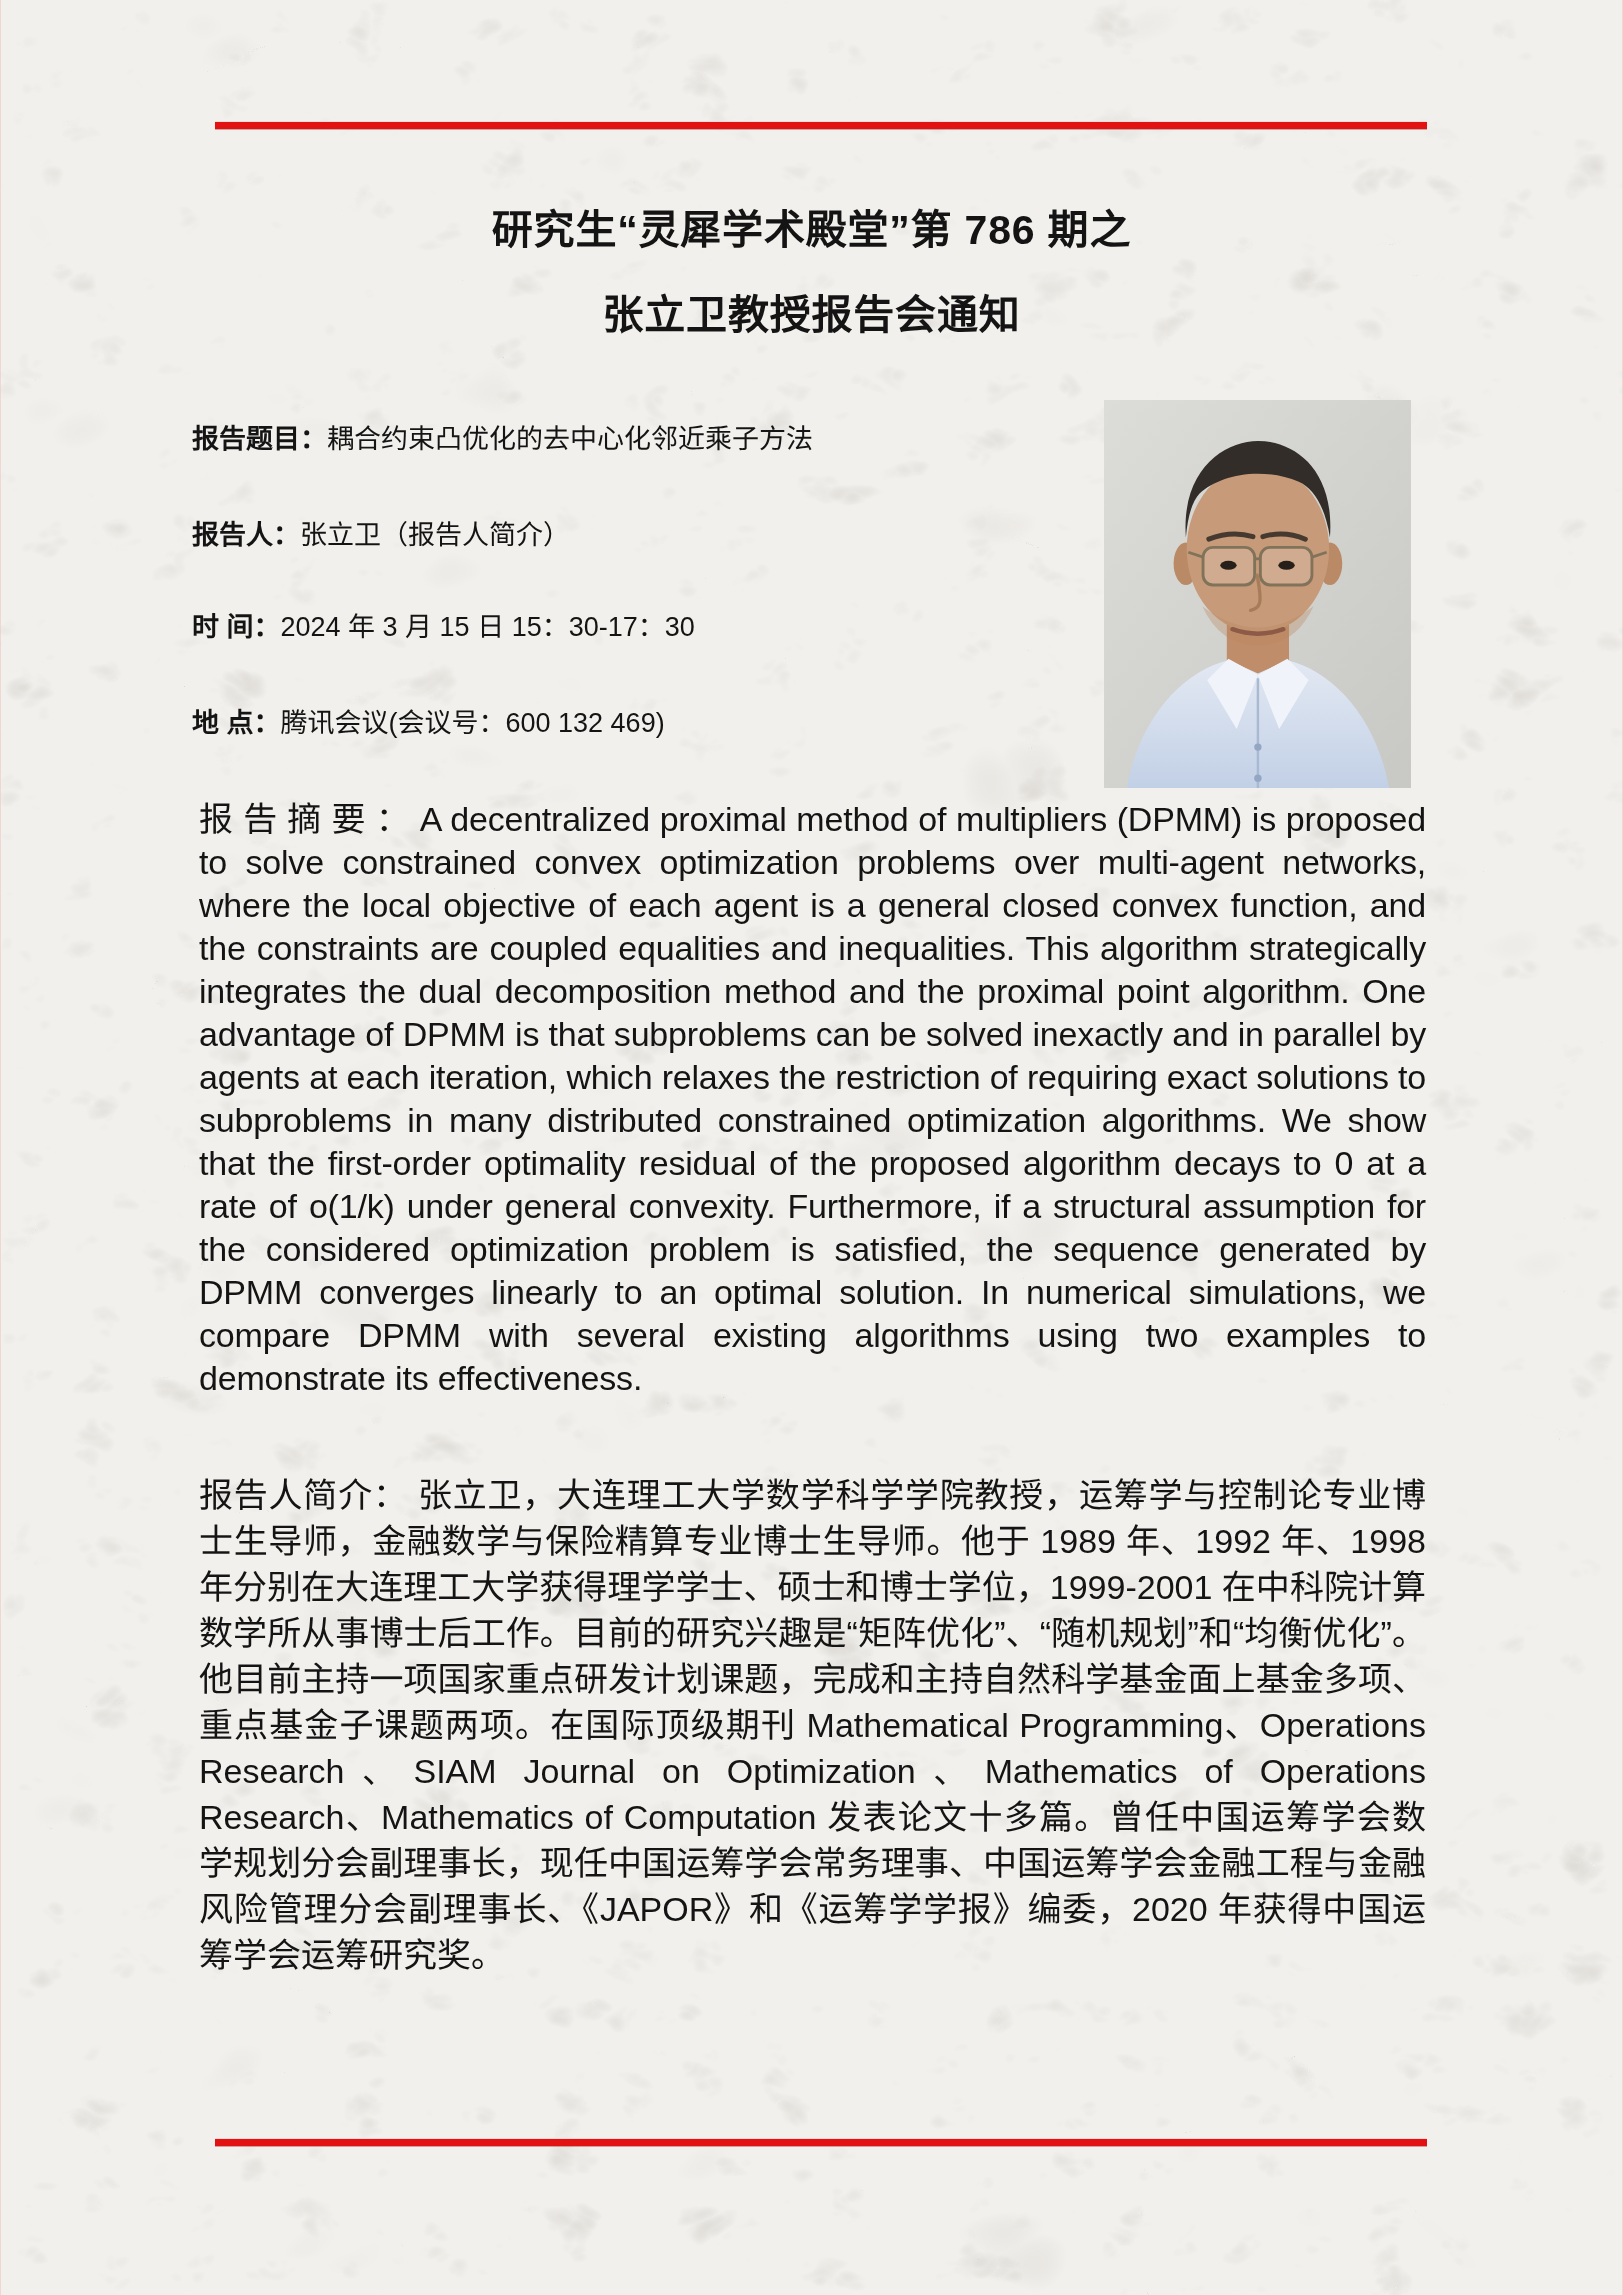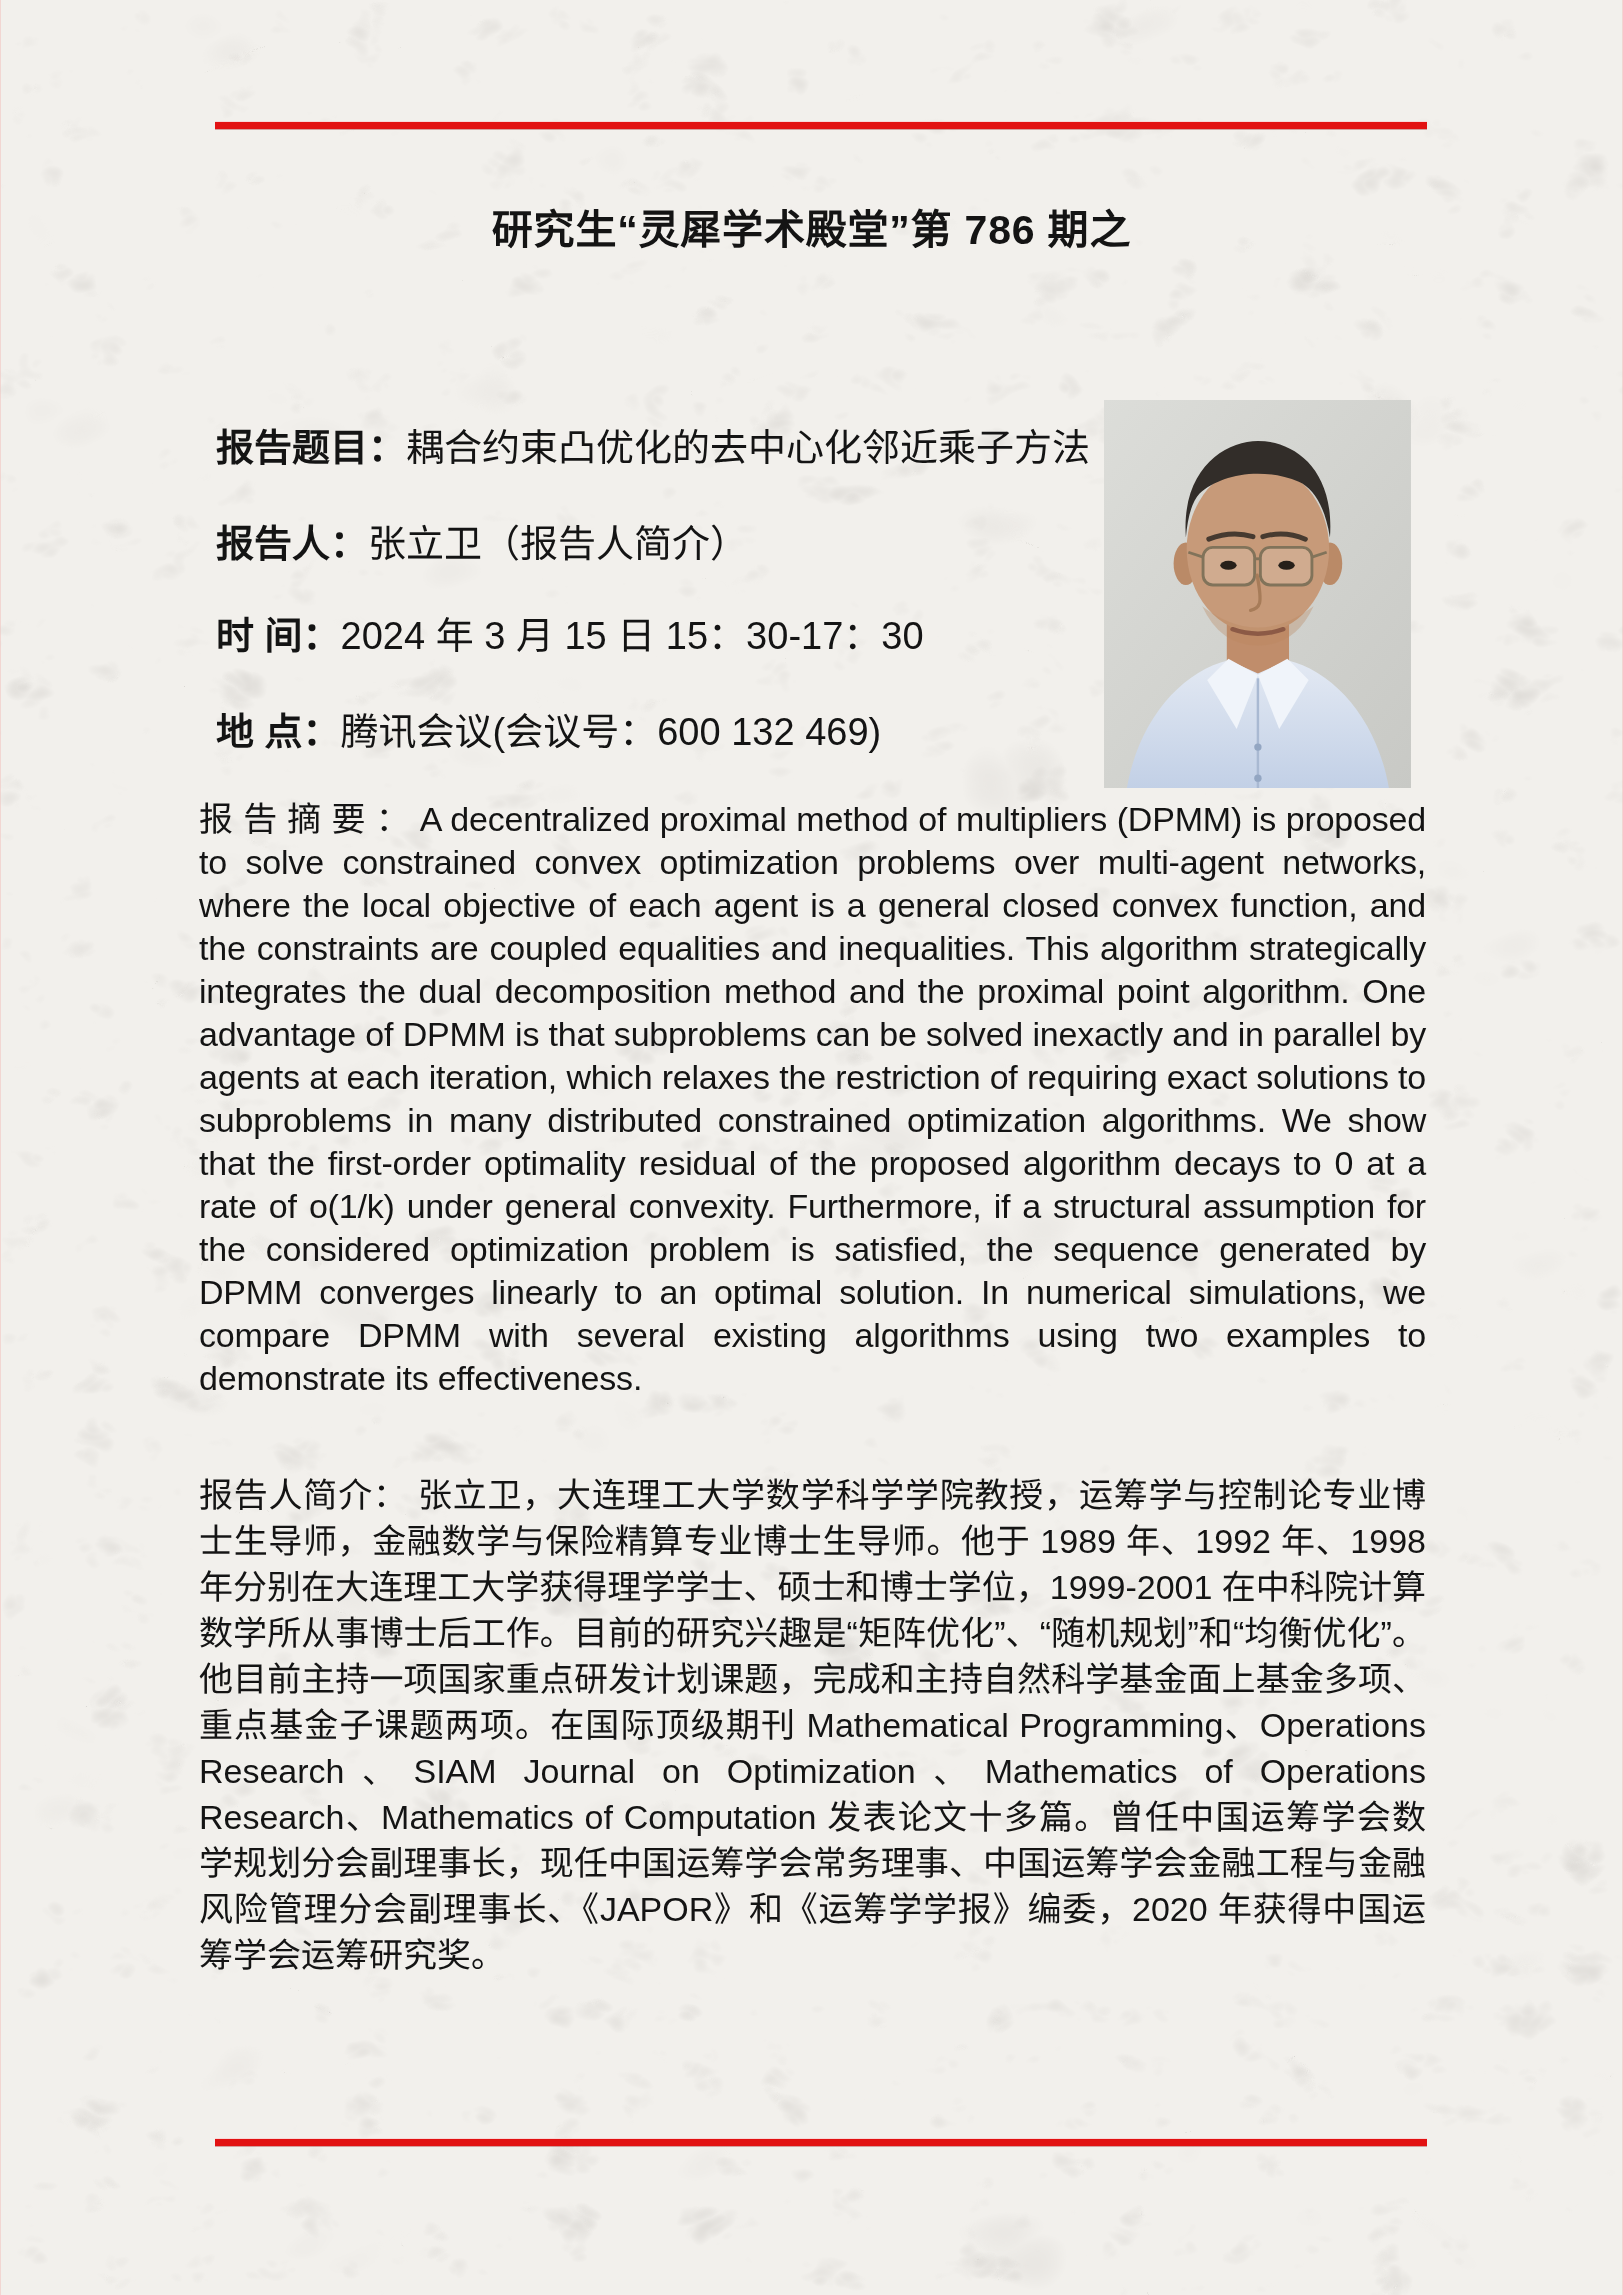--- a/index.html
+++ b/index.html
@@ -35,23 +35,23 @@
     font-size: 41px;
     font-weight: 700;
     letter-spacing: 0.8px;
     white-space: nowrap;
   }
   .title-1 { top: 196px; }
   .title-2 { top: 281px; }
 
   .info-row {
     position: absolute;
-    left: 216px;
+    left: 192px;
     width: 884px;
-    font-size: 38px;
+    font-size: 27px;
     white-space: nowrap;
   }
   .info-row .lbl { font-weight: 700; }
   .row-topic   { top: 417px; }
   .row-speaker { top: 513px; }
   .row-time    { top: 605px; }
   .row-venue   { top: 701px; }
 
   .photo {
     position: absolute;
@@ -107,20 +107,21 @@
       </filter>
     </defs>
     <rect width="100%" height="100%" fill="#f2f0ec"></rect>
     <rect width="100%" height="100%" filter="url(#fiber2)"></rect>
     <rect width="100%" height="100%" filter="url(#fiber)"></rect>
   </svg>
 
   <div class="rule rule-top"></div>
 
   <div class="title title-1">研究生“灵犀学术殿堂”第 786 期之</div>
+  <div class="title title-2">张立卫教授报告会通知</div>
 
   <div class="info-row row-topic">
     <span class="lbl">报告题目：</span><span class="val">耦合约束凸优化的去中心化邻近乘子方法</span>
   </div>
   <div class="info-row row-speaker">
     <span class="lbl">报告人：</span><span class="val">张立卫（报告人简介）</span>
   </div>
   <div class="info-row row-time">
     <span class="lbl">时 间：</span><span class="val">2024 年 3 月 15 日 15：30-17：30</span>
   </div>

